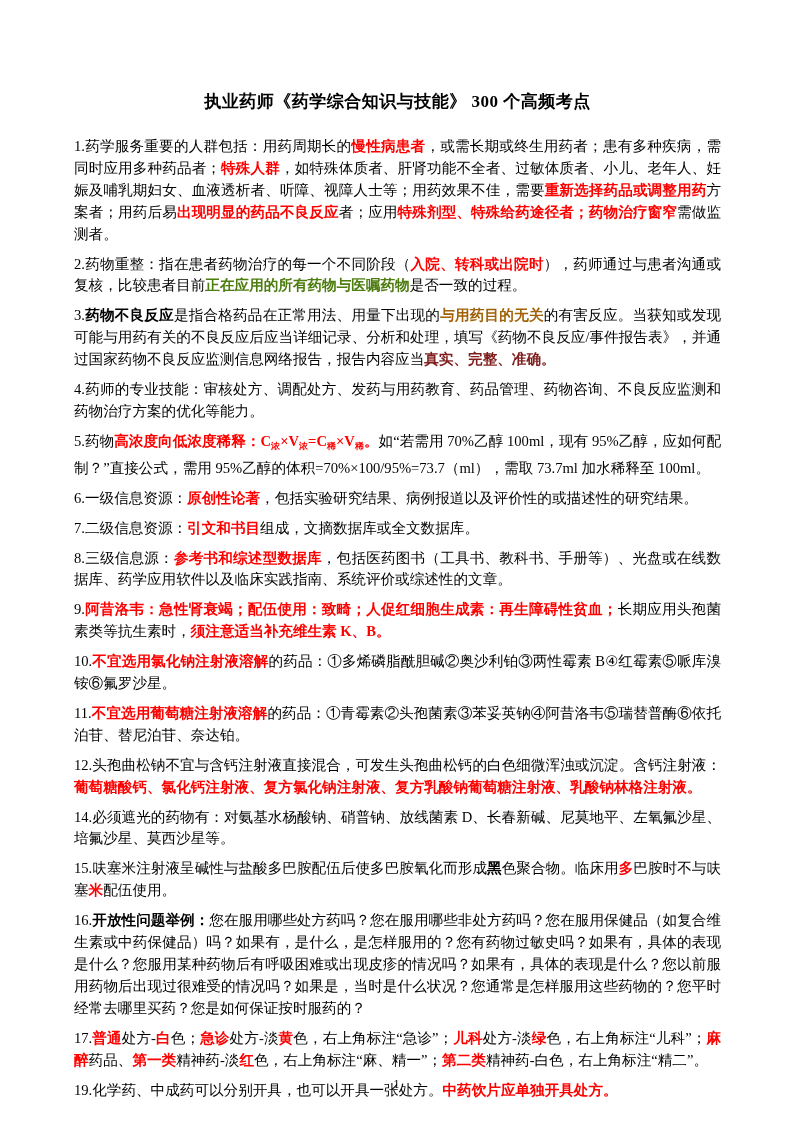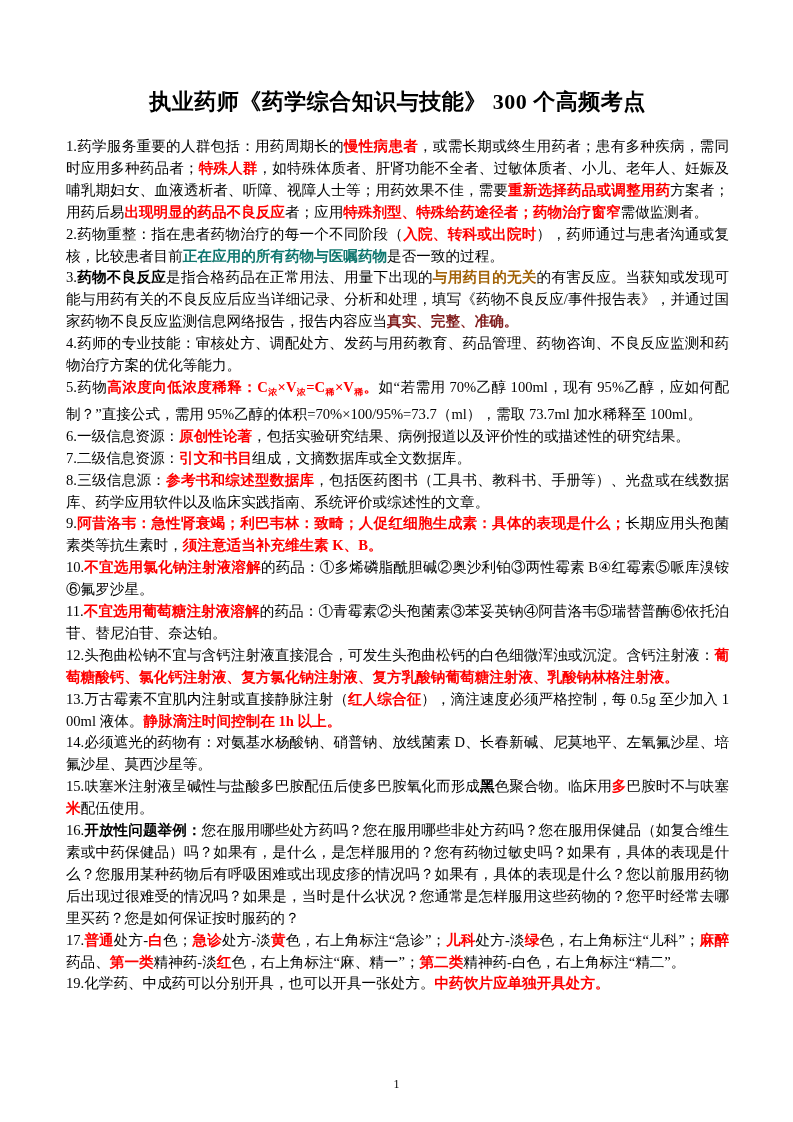--- a/index.html
+++ b/index.html
@@ -16,33 +16,33 @@
     font-family: "Liberation Serif", "DejaVu Serif", serif;
     color: #000000;
   }
   .content {
     position: absolute;
     left: 66px;
     top: 88px;
     width: 663px;
   }
   .title {
-    font-size: 22px;
+    font-size: 17px;
     line-height: 27px;
     font-weight: bold;
     text-align: center;
     margin: 0 0 21px 0;
     letter-spacing: 0.5px;
     white-space: pre-wrap;
   }
   .doc-body { }
   .item {
     font-size: 14.6px;
     line-height: 21.9px;
-    margin: 0;
+    margin: 8px;
     text-align: justify;
     text-justify: inter-ideograph;
     word-break: break-all;
   }
   .seg-normal { }
   .seg-bold { font-weight: bold; }
   .seg-red { color: #fe0000; font-weight: bold; }
   .seg-red-sub {
     color: #fe0000;
     font-weight: bold;
@@ -60,32 +60,31 @@
   }
 </style>
 </head>
 <body>
 
 <div class="page">
   <div class="content">
     <h1 class="title">执业药师《药学综合知识与技能》 300 个高频考点</h1>
     <div class="doc-body">
         <p class="item"><span class="seg-normal">1.药学服务重要的人群包括：用药周期长的</span><span class="seg-red" style="color: rgb(254, 0, 0);">慢性病患者</span><span class="seg-normal">，或需长期或终生用药者；患有多种疾病，需同时应用多种药品者；</span><span class="seg-red" style="color: rgb(254, 0, 0);">特殊人群</span><span class="seg-normal">，如特殊体质者、肝肾功能不全者、过敏体质者、小儿、老年人、妊娠及哺乳期妇女、血液透析者、听障、视障人士等；用药效果不佳，需要</span><span class="seg-red" style="color: rgb(254, 0, 0);">重新选择药品或调整用药</span><span class="seg-normal">方案者；用药后易</span><span class="seg-red" style="color: rgb(254, 0, 0);">出现明显的药品不良反应</span><span class="seg-normal">者；应用</span><span class="seg-red" style="color: rgb(254, 0, 0);">特殊剂型、特殊给药途径者；药物治疗窗窄</span><span class="seg-normal">需做监测者。</span></p>
-        <p class="item"><span class="seg-normal">2.药物重整：指在患者药物治疗的每一个不同阶段（</span><span class="seg-red" style="color: rgb(254, 0, 0);">入院、转科或出院时</span><span class="seg-normal">），药师通过与患者沟通或复核，比较患者目前</span><span class="seg-red" style="color: #0f766e;">正在应用的所有药物与医嘱药物</span><span class="seg-normal">是否一致的过程。</span></p>
+        <p class="item"><span class="seg-normal">2.药物重整：指在患者药物治疗的每一个不同阶段（</span><span class="seg-red" style="color: rgb(254, 0, 0);">入院、转科或出院时</span><span class="seg-normal">），药师通过与患者沟通或复核，比较患者目前</span><span class="seg-red" style="color: #4d7c0f;">正在应用的所有药物与医嘱药物</span><span class="seg-normal">是否一致的过程。</span></p>
         <p class="item"><span class="seg-normal">3.</span><span class="seg-bold">药物不良反应</span><span class="seg-normal">是指合格药品在正常用法、用量下出现的</span><span class="seg-red" style="color: #a16207;">与用药目的无关</span><span class="seg-normal">的有害反应。当获知或发现可能与用药有关的不良反应后应当详细记录、分析和处理，填写《药物不良反应/事件报告表》，并通过国家药物不良反应监测信息网络报告，报告内容应当</span><span class="seg-red" style="color: #7f1d1d;">真实、完整、准确。</span></p>
         <p class="item"><span class="seg-normal">4.药师的专业技能：审核处方、调配处方、发药与用药教育、药品管理、药物咨询、不良反应监测和药物治疗方案的优化等能力。</span></p>
         <p class="item"><span class="seg-normal">5.药物</span><span class="seg-red" style="color: rgb(254, 0, 0);">高浓度向低浓度稀释：C</span><span class="seg-red-sub" style="color: rgb(254, 0, 0);">浓</span><span class="seg-red" style="color: rgb(254, 0, 0);">×V</span><span class="seg-red-sub" style="color: rgb(254, 0, 0);">浓</span><span class="seg-red" style="color: rgb(254, 0, 0);">=C</span><span class="seg-red-sub" style="color: rgb(254, 0, 0);">稀</span><span class="seg-red" style="color: rgb(254, 0, 0);">×V</span><span class="seg-red-sub" style="color: rgb(254, 0, 0);">稀</span><span class="seg-red" style="color: rgb(254, 0, 0);">。</span><span class="seg-normal">如“若需用 70%乙醇 100ml，现有 95%乙醇，应如何配制？”直接公式，需用 95%乙醇的体积=70%×100/95%=73.7（ml），需取 73.7ml 加水稀释至 100ml。</span></p>
         <p class="item"><span class="seg-normal">6.一级信息资源：</span><span class="seg-red" style="color: rgb(254, 0, 0);">原创性论著</span><span class="seg-normal">，包括实验研究结果、病例报道以及评价性的或描述性的研究结果。</span></p>
         <p class="item"><span class="seg-normal">7.二级信息资源：</span><span class="seg-red" style="color: rgb(254, 0, 0);">引文和书目</span><span class="seg-normal">组成，文摘数据库或全文数据库。</span></p>
         <p class="item"><span class="seg-normal">8.三级信息源：</span><span class="seg-red" style="color: rgb(254, 0, 0);">参考书和综述型数据库</span><span class="seg-normal">，包括医药图书（工具书、教科书、手册等）、光盘或在线数据库、药学应用软件以及临床实践指南、系统评价或综述性的文章。</span></p>
-        <p class="item"><span class="seg-normal">9.</span><span class="seg-red" style="color: rgb(254, 0, 0);">阿昔洛韦：急性肾衰竭；利巴韦林：致畸；人促红细胞生成素：具体的表现是什么；</span><span class="seg-normal">长期应用头孢菌素类等抗生素时，</span><span class="seg-red" style="color: rgb(254, 0, 0);">须注意适当补充维生素 K、B。</span></p>
+        <p class="item"><span class="seg-normal">9.</span><span class="seg-red" style="color: rgb(254, 0, 0);">阿昔洛韦：急性肾衰竭；配伍使用：致畸；人促红细胞生成素：再生障碍性贫血；</span><span class="seg-normal">长期应用头孢菌素类等抗生素时，</span><span class="seg-red" style="color: rgb(254, 0, 0);">须注意适当补充维生素 K、B。</span></p>
         <p class="item"><span class="seg-normal">10.</span><span class="seg-red" style="color: rgb(254, 0, 0);">不宜选用氯化钠注射液溶解</span><span class="seg-normal">的药品：①多烯磷脂酰胆碱②奥沙利铂③两性霉素 B④红霉素⑤哌库溴铵⑥氟罗沙星。</span></p>
         <p class="item"><span class="seg-normal">11.</span><span class="seg-red" style="color: rgb(254, 0, 0);">不宜选用葡萄糖注射液溶解</span><span class="seg-normal">的药品：①青霉素②头孢菌素③苯妥英钠④阿昔洛韦⑤瑞替普酶⑥依托泊苷、替尼泊苷、奈达铂。</span></p>
         <p class="item"><span class="seg-normal">12.头孢曲松钠不宜与含钙注射液直接混合，可发生头孢曲松钙的白色细微浑浊或沉淀。含钙注射液：</span><span class="seg-red" style="color: rgb(254, 0, 0);">葡萄糖酸钙、氯化钙注射液、复方氯化钠注射液、复方乳酸钠葡萄糖注射液、乳酸钠林格注射液。</span></p>
-        <p class="item"><span class="seg-normal">13.万古霉素不宜肌内注射或直接静脉注射（</span><span class="seg-red" style="color: rgb(254, 0, 0);">红人综合征</span><span class="seg-normal">），滴注速度必须严格控制，每 0.5g 至少加入 100ml 液体。</span><span class="seg-red" style="color: rgb(254, 0, 0);">静脉滴注时间控制在 1h 以上。</span></p>
         <p class="item"><span class="seg-normal">14.必须遮光的药物有：对氨基水杨酸钠、硝普钠、放线菌素 D、长春新碱、尼莫地平、左氧氟沙星、培氟沙星、莫西沙星等。</span></p>
         <p class="item"><span class="seg-normal">15.呋塞米注射液呈碱性与盐酸多巴胺配伍后使多巴胺氧化而形成</span><span class="seg-bold">黑</span><span class="seg-normal">色聚合物。临床用</span><span class="seg-red" style="color: rgb(254, 0, 0);">多</span><span class="seg-normal">巴胺时不与呋塞</span><span class="seg-red" style="color: rgb(254, 0, 0);">米</span><span class="seg-normal">配伍使用。</span></p>
         <p class="item"><span class="seg-normal">16.</span><span class="seg-bold">开放性问题举例：</span><span class="seg-normal">您在服用哪些处方药吗？您在服用哪些非处方药吗？您在服用保健品（如复合维生素或中药保健品）吗？如果有，是什么，是怎样服用的？您有药物过敏史吗？如果有，具体的表现是什么？您服用某种药物后有呼吸困难或出现皮疹的情况吗？如果有，具体的表现是什么？您以前服用药物后出现过很难受的情况吗？如果是，当时是什么状况？您通常是怎样服用这些药物的？您平时经常去哪里买药？您是如何保证按时服药的？</span></p>
         <p class="item"><span class="seg-normal">17.</span><span class="seg-red" style="color: rgb(254, 0, 0);">普通</span><span class="seg-normal">处方-</span><span class="seg-red" style="color: rgb(254, 0, 0);">白</span><span class="seg-normal">色；</span><span class="seg-red" style="color: rgb(254, 0, 0);">急诊</span><span class="seg-normal">处方-淡</span><span class="seg-red" style="color: rgb(254, 0, 0);">黄</span><span class="seg-normal">色，右上角标注“急诊”；</span><span class="seg-red" style="color: rgb(254, 0, 0);">儿科</span><span class="seg-normal">处方-淡</span><span class="seg-red" style="color: rgb(254, 0, 0);">绿</span><span class="seg-normal">色，右上角标注“儿科”；</span><span class="seg-red" style="color: rgb(254, 0, 0);">麻醉</span><span class="seg-normal">药品、</span><span class="seg-red" style="color: rgb(254, 0, 0);">第一类</span><span class="seg-normal">精神药-淡</span><span class="seg-red" style="color: rgb(254, 0, 0);">红</span><span class="seg-normal">色，右上角标注“麻、精一”；</span><span class="seg-red" style="color: rgb(254, 0, 0);">第二类</span><span class="seg-normal">精神药-白色，右上角标注“精二”。</span></p>
         <p class="item"><span class="seg-normal">19.化学药、中成药可以分别开具，也可以开具一张处方。</span><span class="seg-red" style="color: rgb(254, 0, 0);">中药饮片应单独开具处方。</span></p>
       </div>
   </div>
   <div class="page-number">1</div>
 </div>
 

